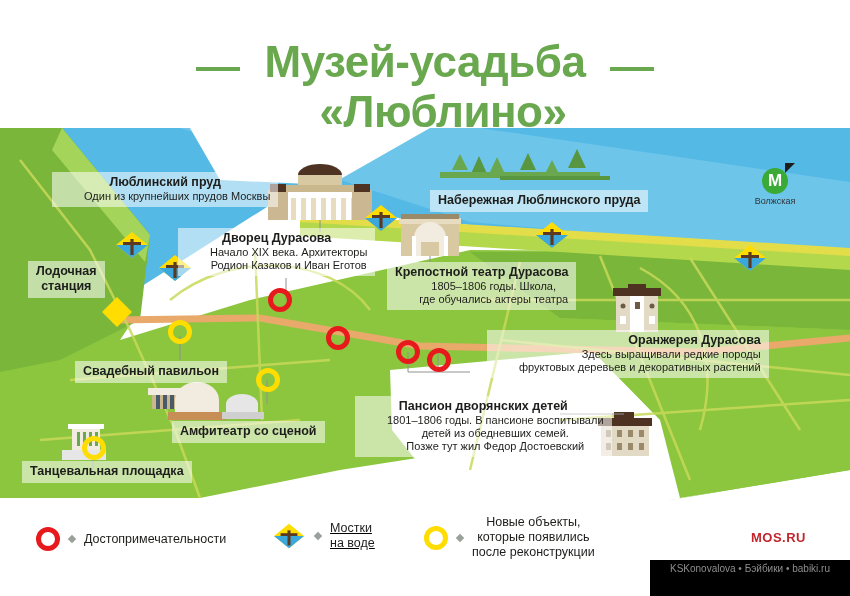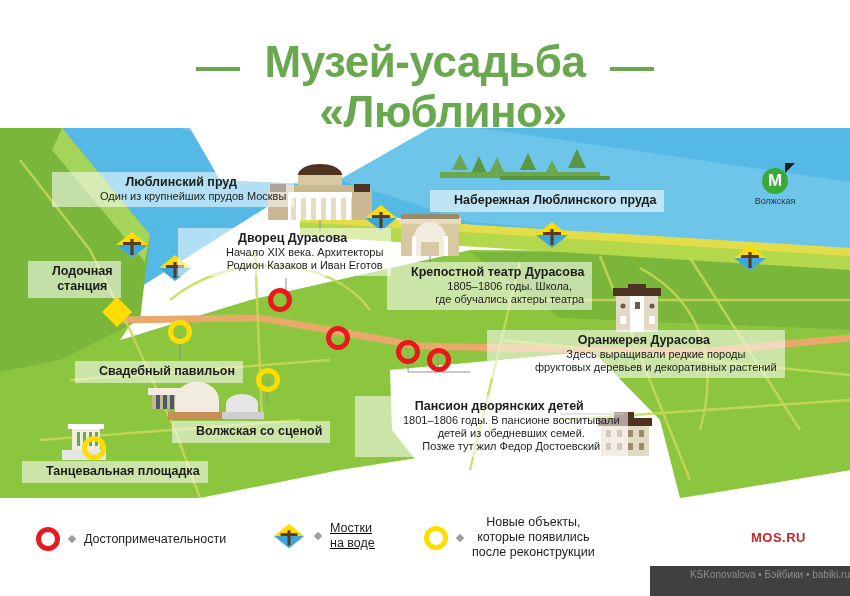--- a/index.html
+++ b/index.html
@@ -14,21 +14,21 @@
   .rule{position:absolute;top:54px;height:4px;background:#6aa84f;}
   .rule.left{left:196px;width:44px;}
   .rule.right{right:196px;width:44px;}
 
   
   .map{position:absolute;left:0;top:0;width:850px;height:596px;}
   .svgmap{position:absolute;left:0;top:0;}
 
   
   .lbl{position:absolute;z-index:25;background:rgba(255,255,255,0.55);
-       padding:3px 8px 4px 24px;text-align:center;color:#1d1d1b;}
+       padding:3px 8px 4px 8px;text-align:center;color:#1d1d1b;}
   .lbl .t{font-size:12.5px;font-weight:bold;line-height:15px;white-space:nowrap;}
   .lbl .s{font-size:11px;line-height:13px;white-space:nowrap;margin-left:24px;}
 
   
   .ring{position:absolute;border-radius:50%;z-index:28;box-sizing:border-box;}
   .ring.red{border:5px solid #e8191c;width:24px;height:24px;}
   .ring.yellow{border:5px solid #ffdd00;width:24px;height:24px;}
 
   
   .metro{position:absolute;z-index:30;text-align:center;width:70px;}
@@ -46,23 +46,23 @@
   .lg-ring.yellow{border:5px solid #ffdd00;}
   .lg-diamond{width:6px;height:6px;background:#9aa09a;transform:rotate(45deg);
       margin:0 9px;flex:none;}
   .lg-txt{font-size:12.5px;color:#1d1d1b;line-height:15px;}
   .lg-txt.center{text-align:center;}
   .lg-bridge{width:34px;height:30px;flex:none;}
 
   
   .mosru{position:absolute;right:44px;top:530px;font-size:13px;font-weight:bold;
          color:#c1272d;letter-spacing:0.5px;z-index:36;}
-  .watermark{position:absolute;right:0;bottom:0;width:200px;height:30px;
-      background:#404040;color:#8e8e8e;font-size:10px;line-height:18px;
-      text-align:right;z-index:45;}
+  .watermark{position:absolute;right:0;bottom:0;width:200px;height:36px;
+      background:#000000;color:#8e8e8e;font-size:10px;line-height:18px;
+      text-align:center;z-index:45;}
 </style>
 </head>
 <body>
 
 <div id="page">
 
   <div class="header">
     <div class="rule left"></div>
     <div class="rule right"></div>
     <div class="title-wrap">
@@ -276,32 +276,32 @@
       <div class="t">Лодочная</div>
       <div class="t">станция</div>
     </div>
 
     <div class="lbl" style="left:387px;top:262px;">
       <div class="t">Крепостной театр Дурасова</div>
       <div class="s">1805–1806 годы. Школа,</div>
       <div class="s">где обучались актеры театра</div>
     </div>
 
-    <div class="lbl" style="left:487px;top:330px;">
+    <div class="lbl" style="left:487px;top:330px;text-align:right;">
       <div class="t">Оранжерея Дурасова</div>
       <div class="s">Здесь выращивали редкие породы</div>
       <div class="s">фруктовых деревьев и декоративных растений</div>
     </div>
 
     <div class="lbl" style="left:75px;top:361px;">
       <div class="t">Свадебный павильон</div>
     </div>
 
     <div class="lbl" style="left:172px;top:421px;">
-      <div class="t">Волжская со сценой</div>
+      <div class="t">Амфитеатр со сценой</div>
     </div>
 
     <div class="lbl" style="left:22px;top:461px;">
       <div class="t">Танцевальная площадка</div>
     </div>
 
     <div class="lbl" style="left:355px;top:396px;">
       <div class="t">Пансион дворянских детей</div>
       <div class="s">1801–1806 годы. В пансионе воспитывали</div>
       <div class="s">детей из обедневших семей.</div>

